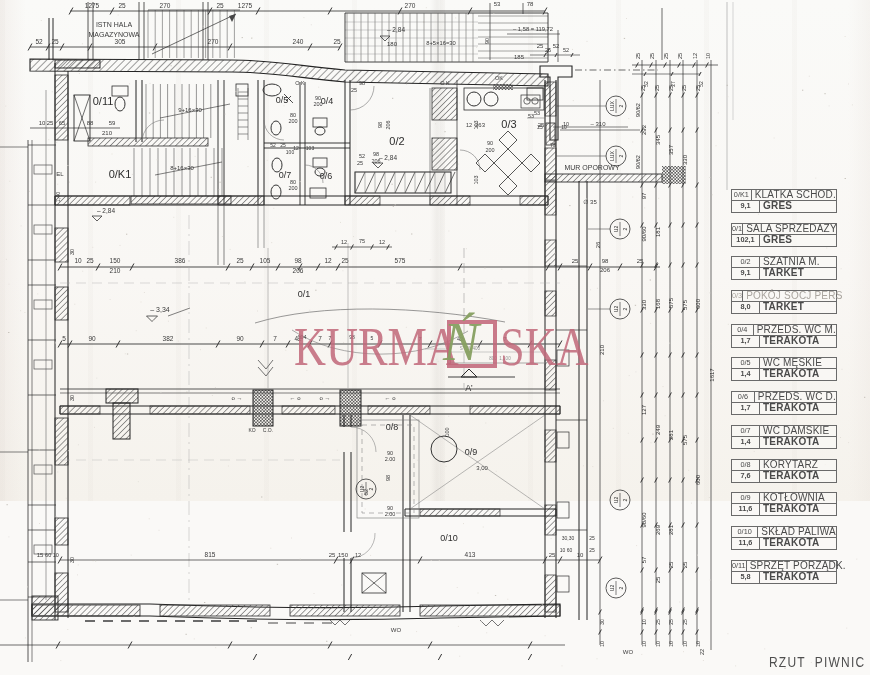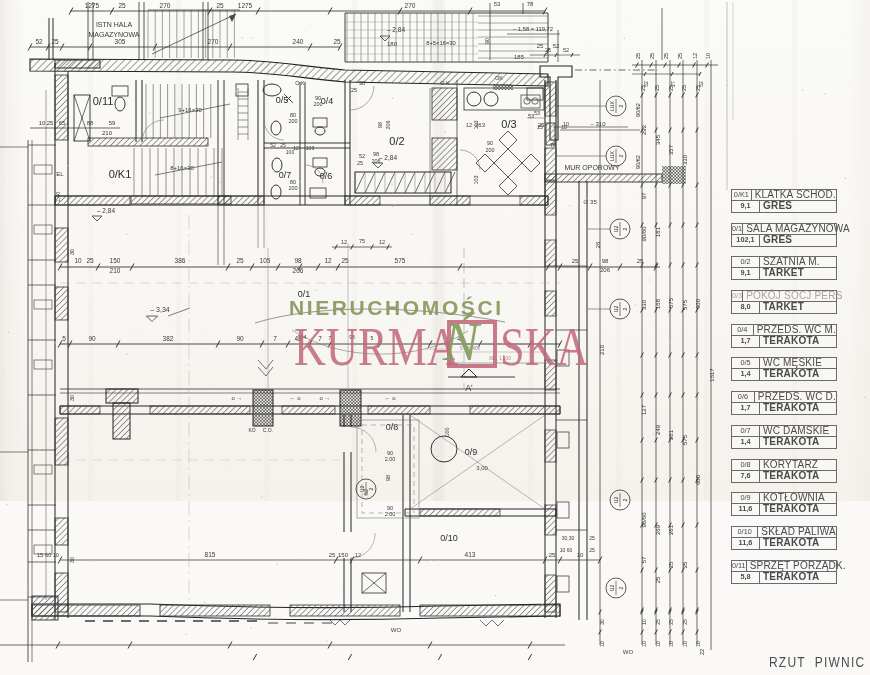--- a/index.html
+++ b/index.html
@@ -1095,21 +1095,21 @@
         <div class="lc2">KLATKA SCHOD.</div>
       </div>
       <div class="lrow">
         <div class="lc1">9,1</div>
         <div class="lc2">GRES</div>
       </div>
     </div>
 <div class="lblock" style="top:223px">
       <div class="lrow">
         <div class="lc1">0/1</div>
-        <div class="lc2">SALA MAGAZYNOWA</div>
+        <div class="lc2">SALA SPRZEDAZY</div>
       </div>
       <div class="lrow">
         <div class="lc1">102,1</div>
         <div class="lc2">GRES</div>
       </div>
     </div>
 <div class="lblock" style="top:256px">
       <div class="lrow">
         <div class="lc1">0/2</div>
         <div class="lc2">SZATNIA M.</div>
@@ -1204,18 +1204,17 @@
         <div class="lc1">0/11</div>
         <div class="lc2">SPRZĘT PORZĄDK.</div>
       </div>
       <div class="lrow">
         <div class="lc1">5,8</div>
         <div class="lc2">TERAKOTA</div>
       </div>
     </div>
 <div id="rzut">RZUT&nbsp; PIWNIC</div>
 <div id="wm">
-<div id="wm1">NIERUCHOMOŚCI</div>
 <div class="wmp" style="left:294px;top:316px;">KURMA</div>
 <div class="wmp" style="left:500px;top:316px;">SKA</div>
 <div id="nbox"></div>
 <div id="nlet">Ń</div>
 </div>
 </div>
 </body></html>

